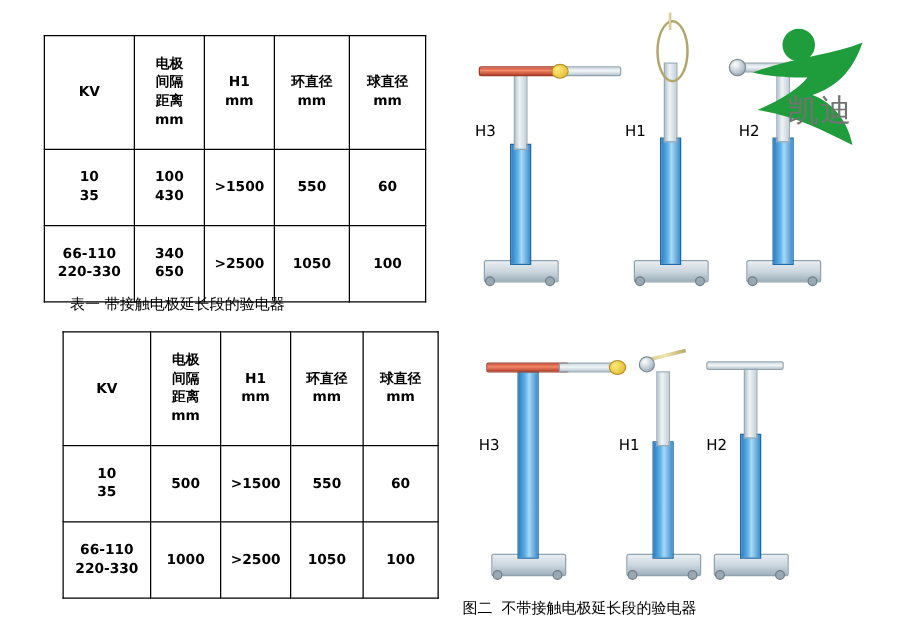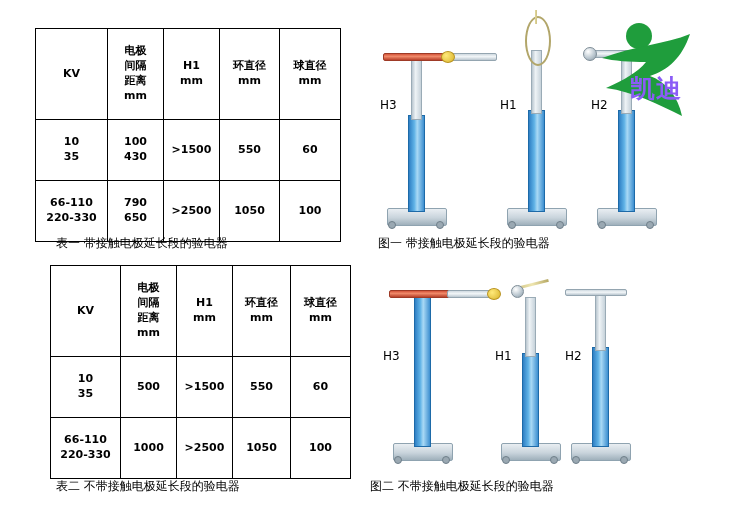--- a/index.html
+++ b/index.html
@@ -53,21 +53,21 @@
 
   .caption {
     position: absolute;
     font-size: 12px;
     color: #000000;
     white-space: nowrap;
   }
   #cap-table1 { left: 56px; top: 235px; }
   #cap-table2 { left: 56px; top: 478px; }
   #cap-fig1  { left: 378px; top: 235px; }
-  #cap-fig2  { left: 370px; top: 478px; }
+  #cap-fig2  { left: 370px; top: 478px; font-family: Liberation Mono, monospace; }
 
   
   .figarea {
     position: absolute;
     margin-left: 20px;
   }
   #fig1 { left: 355px; top: 10px; width: 300px; height: 220px; }
   #fig2 { left: 355px; top: 255px; width: 300px; height: 215px; }
 
   .hlabel {
@@ -140,22 +140,22 @@
   #logo {
     position: absolute;
     left: 594px;
     top: 18px;
     width: 132px;
     height: 108px;
   }
   .logo-text {
     position: absolute;
     font-family: "DejaVu Sans", "Liberation Sans", sans-serif;
-    font-weight: bold;
-    color: #8b5cf6;
+    font-weight: normal;
+    color: #737373;
     letter-spacing: 1px;
   }
   #logo-line1 { left: 36px; top: 54px; font-size: 25px; }
   #logo-line2 { left: 36px; top: 82px; font-size: 25px; }
 </style>
 </head>
 <body>
 
 <div class="page">
 
@@ -209,21 +209,21 @@
       <td>
         <span class="cellline">60</span>
       </td>
     </tr>
     <tr>
       <td style="height:56px">
         <span class="cellline">66-110</span>
         <span class="cellline">220-330</span>
       </td>
       <td>
-        <span class="cellline">790</span>
+        <span class="cellline">340</span>
         <span class="cellline">650</span>
       </td>
       <td>
         <span class="cellline">&gt;2500</span>
       </td>
       <td>
         <span class="cellline">1050</span>
       </td>
       <td>
         <span class="cellline">100</span>
@@ -296,21 +296,20 @@
       </td>
       <td>
         <span class="cellline">1050</span>
       </td>
       <td>
         <span class="cellline">100</span>
       </td>
     </tr>
   </tbody>
     </table>
-  <div class="caption" id="cap-table2">表二  不带接触电极延长段的验电器</div>
 
   <div class="figarea" id="fig1">
 
     <div class="stand">
       <div class="base" style="left:12px; top:198px; width:58px; height:16px;"></div>
       <div class="wheel" style="left:13px; top:211px;"></div>
       <div class="wheel" style="left:61px; top:211px;"></div>
       <div class="pole-lower" style="left:33px; top:105px; width:15px; height:95px;"></div>
       <div class="pole-upper" style="left:36px; top:48px; width:9px; height:60px;"></div>
       <div class="redbar" style="left:8px; top:43px; width:68px; height:6px;"></div>
@@ -334,21 +333,20 @@
       <div class="base" style="left:222px; top:198px; width:58px; height:16px;"></div>
       <div class="wheel" style="left:223px; top:211px;"></div>
       <div class="wheel" style="left:271px; top:211px;"></div>
       <div class="pole-lower" style="left:243px; top:100px; width:15px; height:100px;"></div>
       <div class="pole-upper" style="left:246px; top:44px; width:9px; height:58px;"></div>
       <div class="crossbar" style="left:216px; top:40px; width:84px; height:6px;"></div>
       <div class="ball" style="left:208px; top:37px; width:12px; height:12px;"></div>
       <div class="hlabel" style="left:216px; top:88px;">H2</div>
     </div>
   </div>
-  <div class="caption" id="cap-fig1">图一  带接触电极延长段的验电器</div>
 
   <div class="figarea" id="fig2">
 
     <div class="stand">
       <div class="base" style="left:18px; top:188px; width:58px; height:16px;"></div>
       <div class="wheel" style="left:19px; top:201px;"></div>
       <div class="wheel" style="left:67px; top:201px;"></div>
       <div class="pole-lower" style="left:39px; top:42px; width:15px; height:148px;"></div>
       <div class="redbar" style="left:14px; top:35px; width:64px; height:6px;"></div>
       <div class="crossbar" style="left:72px; top:35px; width:48px; height:6px;"></div>

